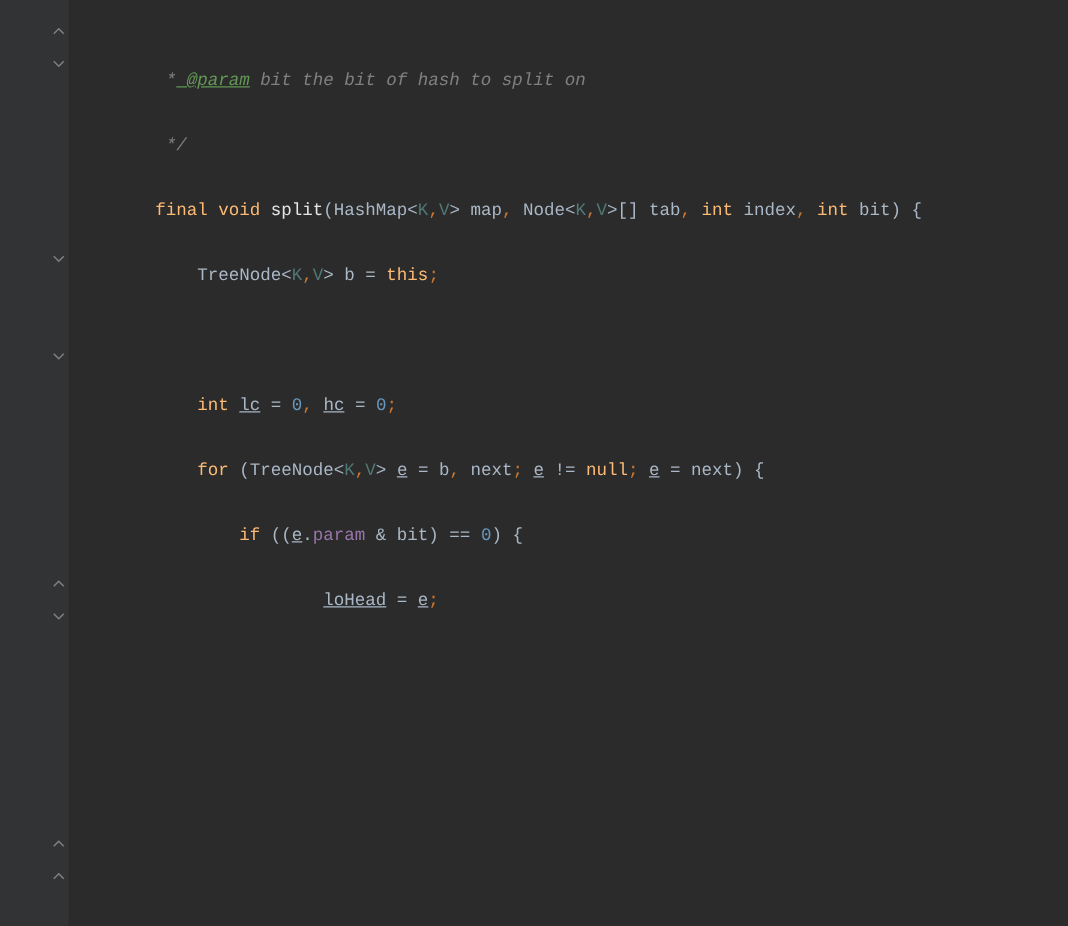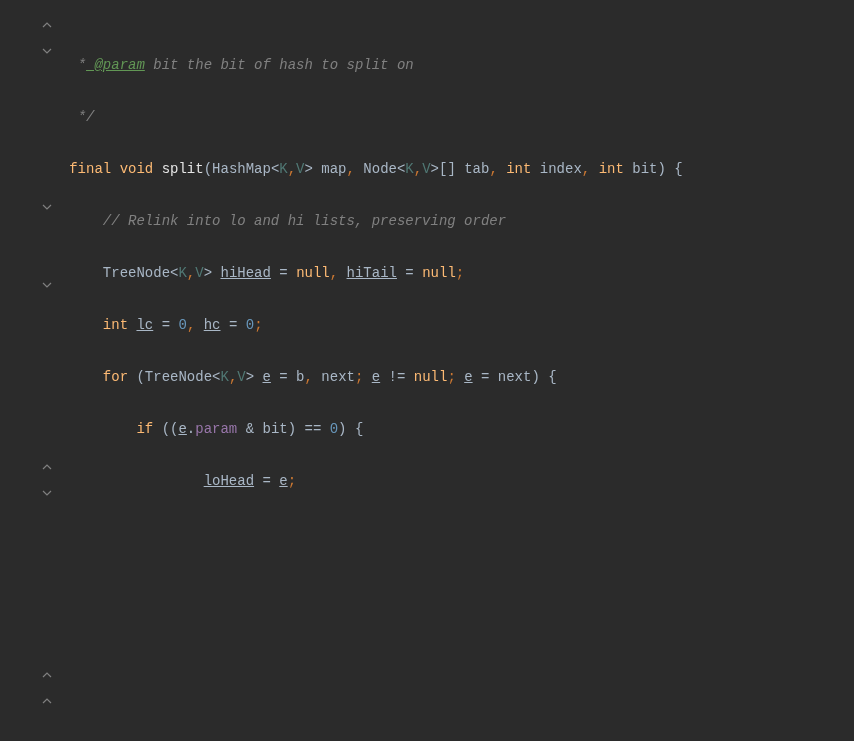--- a/index.html
+++ b/index.html
@@ -10,21 +10,20 @@
     line-height: 26px;
     color: #a9b7c6;
     overflow: hidden;
     width: 854px;
     height: 741px;
   }
   .editor {
     display: flex;
     width: 100%;
     height: 100%;
-    flex-direction: column;
   }
   .gutter {
     width: 55px;
     background: #313335;
     position: relative;
     flex-shrink: 0;
   }
   .fold {
     position: absolute;
     left: 42px;
@@ -84,22 +83,22 @@
     <span class="fold" style="top:696px"><svg width="10" height="10">
           <path d="M1 7 L5 3 L9 7"></path>
         </svg></span>
   </div>
 
   <div class="code">
 
 <div class="line"><span class="com">         </span><span class="com">*</span><span class="tag"> @param</span><span class="com"> bit the bit of hash to split on</span></div>
 <div class="line"><span class="com">         </span><span class="com">*/</span></div>
 <div class="line"><span>        </span><span class="kw">final</span> <span class="kw">void</span> <span class="fn">split</span><span>(HashMap&lt;</span><span class="type">K</span><span class="punc">,</span><span class="type">V</span><span>&gt; map</span><span class="punc">,</span><span> Node&lt;</span><span class="type">K</span><span class="punc">,</span><span class="type">V</span><span>&gt;[] tab</span><span class="punc">,</span><span class="kw"> int</span><span> index</span><span class="punc">,</span><span class="kw"> int</span><span> bit) {</span></div>
-<div class="line"><span>            </span><span class="com" style="color:#808080">// Relink into lo and hi lists, preserving order</span></div>
-<div class="line"><span>            </span><span>TreeNode&lt;</span><span class="type">K</span><span class="punc">,</span><span class="type">V</span><span>&gt; </span><span class="var">hiHead</span><span> = </span><span class="kw">null</span><span class="punc">,</span><span> </span><span class="var">hiTail</span><span> = </span><span class="kw">null</span><span class="punc">;</span></div>
+<div class="line"><span>            </span><span>TreeNode&lt;</span><span class="type">K</span><span class="punc">,</span><span class="type">V</span><span>&gt; b = </span><span class="kw">this</span><span class="punc">;</span></div>
+<div class="line"><span>            </span></div>
 <div class="line"><span>            </span><span class="kw">int</span><span> </span><span class="var">lc</span><span> = </span><span class="num">0</span><span class="punc">,</span><span> </span><span class="var">hc</span><span> = </span><span class="num">0</span><span class="punc">;</span></div>
 <div class="line"><span>            </span><span class="kw">for</span><span> (TreeNode&lt;</span><span class="type">K</span><span class="punc">,</span><span class="type">V</span><span>&gt; </span><span class="var">e</span><span> = b</span><span class="punc">,</span><span> next</span><span class="punc">;</span><span> </span><span class="var">e</span><span> != </span><span class="kw">null</span><span class="punc">;</span><span> </span><span class="var">e</span><span> = next) {</span></div>
 <div class="line"><span>                </span><span class="kw">if</span><span> ((</span><span class="var">e</span><span>.</span><span class="fld">param</span><span> &amp; bit) == </span><span class="num">0</span><span>) {</span></div>
 <div class="line"><span>                        </span><span class="var">loHead</span><span> = </span><span class="var">e</span><span class="punc">;</span></div>
 
 
 
 
 
 

